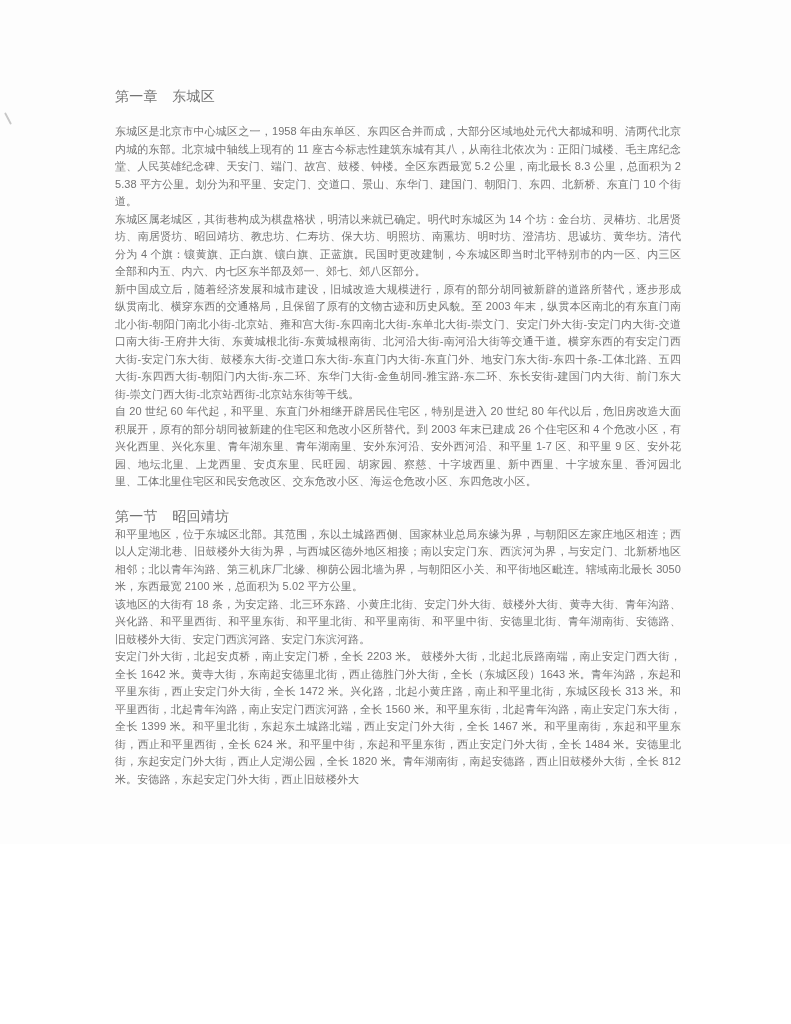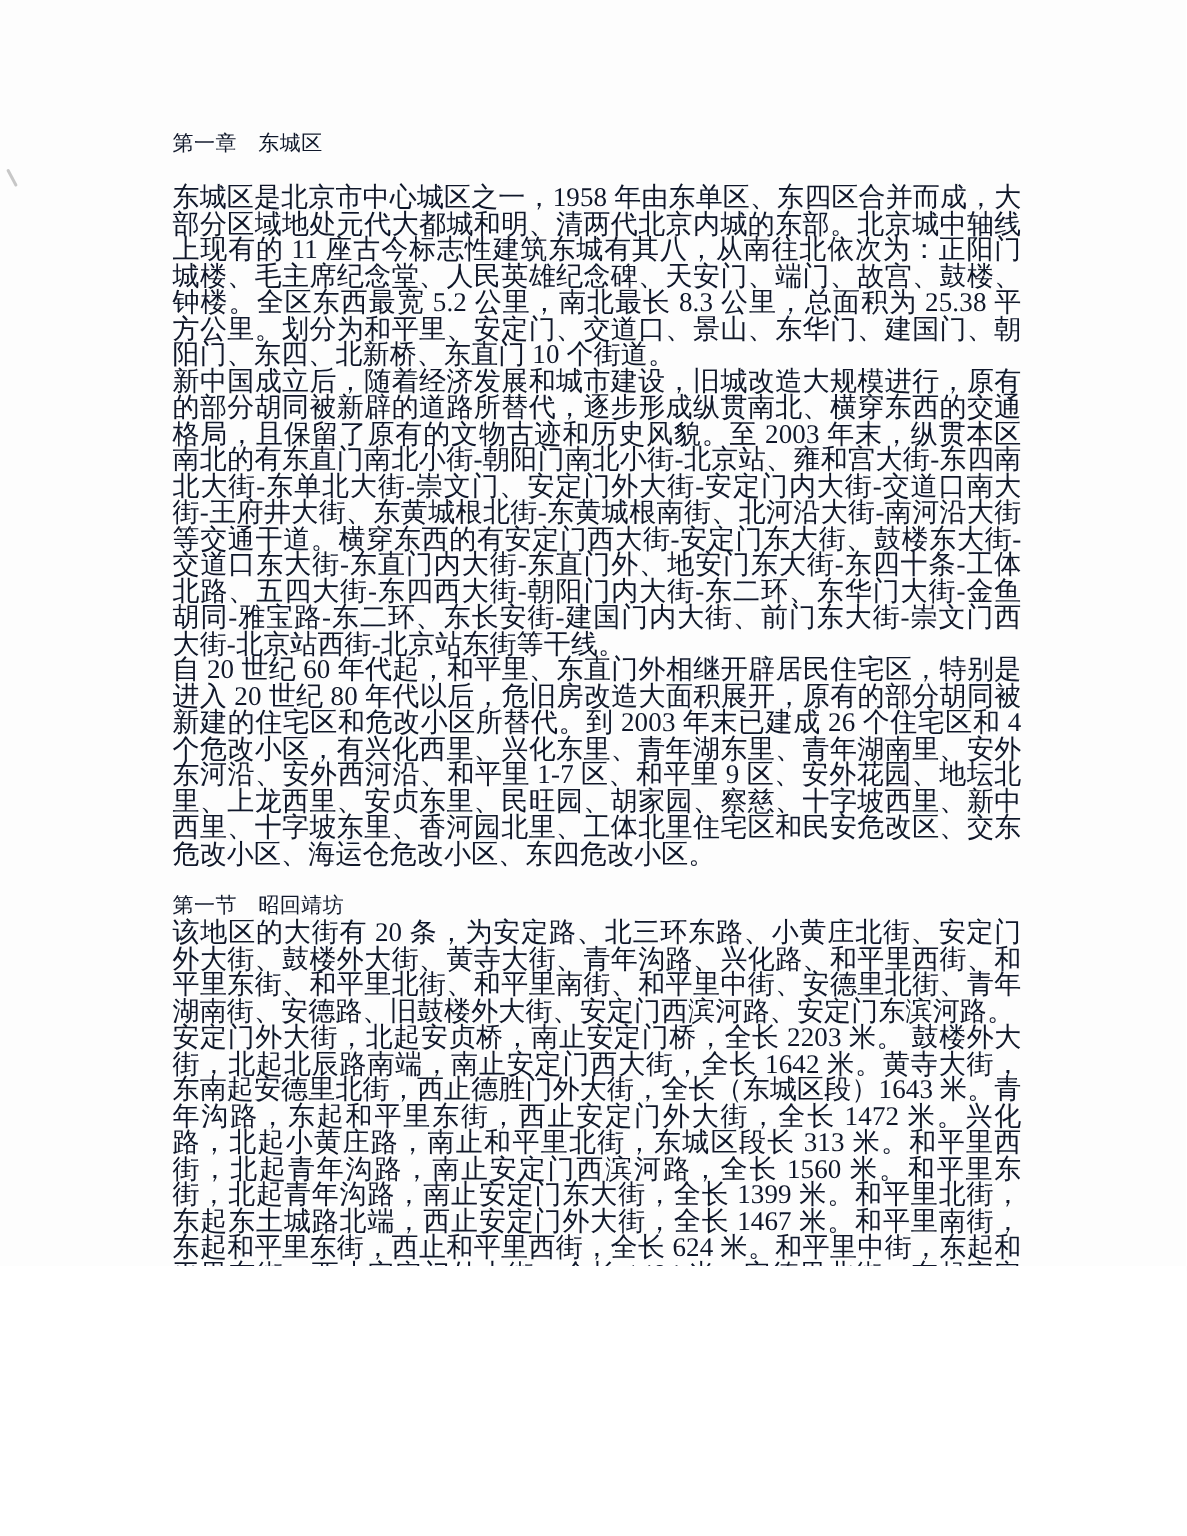--- a/index.html
+++ b/index.html
@@ -6,22 +6,22 @@
     margin: 0;
     padding: 0;
     background: #ffffff;
   }
   .page {
     position: relative;
     width: 791px;
     height: 844px;
     background: #fdfdfd;
     overflow: hidden;
-    font-family: Liberation Serif, serif;
-    color: #0f172a;
+    font-family: Liberation Sans, sans-serif;
+    color: #737373;
   }
   .scan-artifact {
     position: absolute;
     left: 7px;
     top: 112px;
     width: 2px;
     height: 13px;
     background: #9a9a9a;
     opacity: 0.55;
     transform: rotate(-28deg);
@@ -41,21 +41,21 @@
     padding: 0;
     letter-spacing: 0.3px;
   }
   .chapter-heading {
     margin-bottom: 17.5px;
   }
   .section-heading {
     margin-top: 17.5px;
   }
   .body-text p {
-    font-size: 18px;
+    font-size: 11px;
     line-height: 17.5px;
     margin: 0;
     padding: 0;
     text-align: justify;
     text-justify: inter-ideograph;
     letter-spacing: 0.1px;
     word-break: break-all;
   }
 </style>
 </head>
@@ -64,25 +64,27 @@
 <div class="page">
 
   <div class="scan-artifact"></div>
 
   <div class="content">
 
     <h2 class="heading chapter-heading">第一章　东城区</h2>
 
     <div class="body-text">
       <p>东城区是北京市中心城区之一，1958 年由东单区、东四区合并而成，大部分区域地处元代大都城和明、清两代北京内城的东部。北京城中轴线上现有的 11 座古今标志性建筑东城有其八，从南往北依次为：正阳门城楼、毛主席纪念堂、人民英雄纪念碑、天安门、端门、故宫、鼓楼、钟楼。全区东西最宽 5.2 公里，南北最长 8.3 公里，总面积为 25.38 平方公里。划分为和平里、安定门、交道口、景山、东华门、建国门、朝阳门、东四、北新桥、东直门 10 个街道。</p>
+      <p>东城区属老城区，其街巷构成为棋盘格状，明清以来就已确定。明代时东城区为 14 个坊：金台坊、灵椿坊、北居贤坊、南居贤坊、昭回靖坊、教忠坊、仁寿坊、保大坊、明照坊、南熏坊、明时坊、澄清坊、思诚坊、黄华坊。清代分为 4 个旗：镶黄旗、正白旗、镶白旗、正蓝旗。民国时更改建制，今东城区即当时北平特别市的内一区、内三区全部和内五、内六、内七区东半部及郊一、郊七、郊八区部分。</p>
       <p>新中国成立后，随着经济发展和城市建设，旧城改造大规模进行，原有的部分胡同被新辟的道路所替代，逐步形成纵贯南北、横穿东西的交通格局，且保留了原有的文物古迹和历史风貌。至 2003 年末，纵贯本区南北的有东直门南北小街-朝阳门南北小街-北京站、雍和宫大街-东四南北大街-东单北大街-崇文门、安定门外大街-安定门内大街-交道口南大街-王府井大街、东黄城根北街-东黄城根南街、北河沿大街-南河沿大街等交通干道。横穿东西的有安定门西大街-安定门东大街、鼓楼东大街-交道口东大街-东直门内大街-东直门外、地安门东大街-东四十条-工体北路、五四大街-东四西大街-朝阳门内大街-东二环、东华门大街-金鱼胡同-雅宝路-东二环、东长安街-建国门内大街、前门东大街-崇文门西大街-北京站西街-北京站东街等干线。</p>
       <p>自 20 世纪 60 年代起，和平里、东直门外相继开辟居民住宅区，特别是进入 20 世纪 80 年代以后，危旧房改造大面积展开，原有的部分胡同被新建的住宅区和危改小区所替代。到 2003 年末已建成 26 个住宅区和 4 个危改小区，有兴化西里、兴化东里、青年湖东里、青年湖南里、安外东河沿、安外西河沿、和平里 1-7 区、和平里 9 区、安外花园、地坛北里、上龙西里、安贞东里、民旺园、胡家园、察慈、十字坡西里、新中西里、十字坡东里、香河园北里、工体北里住宅区和民安危改区、交东危改小区、海运仓危改小区、东四危改小区。</p>
     </div>
 
     <h2 class="heading section-heading">第一节　昭回靖坊</h2>
 
     <div class="body-text">
-      <p>该地区的大街有 20 条，为安定路、北三环东路、小黄庄北街、安定门外大街、鼓楼外大街、黄寺大街、青年沟路、兴化路、和平里西街、和平里东街、和平里北街、和平里南街、和平里中街、安德里北街、青年湖南街、安德路、旧鼓楼外大街、安定门西滨河路、安定门东滨河路。</p>
+      <p>和平里地区，位于东城区北部。其范围，东以土城路西侧、国家林业总局东缘为界，与朝阳区左家庄地区相连；西以人定湖北巷、旧鼓楼外大街为界，与西城区德外地区相接；南以安定门东、西滨河为界，与安定门、北新桥地区相邻；北以青年沟路、第三机床厂北缘、柳荫公园北墙为界，与朝阳区小关、和平街地区毗连。辖域南北最长 3050 米，东西最宽 2100 米，总面积为 5.02 平方公里。</p>
+      <p>该地区的大街有 18 条，为安定路、北三环东路、小黄庄北街、安定门外大街、鼓楼外大街、黄寺大街、青年沟路、兴化路、和平里西街、和平里东街、和平里北街、和平里南街、和平里中街、安德里北街、青年湖南街、安德路、旧鼓楼外大街、安定门西滨河路、安定门东滨河路。</p>
       <p>安定门外大街，北起安贞桥，南止安定门桥，全长 2203 米。  鼓楼外大街，北起北辰路南端，南止安定门西大街，全长 1642 米。黄寺大街，东南起安德里北街，西止德胜门外大街，全长（东城区段）1643 米。青年沟路，东起和平里东街，西止安定门外大街，全长 1472 米。兴化路，北起小黄庄路，南止和平里北街，东城区段长 313 米。和平里西街，北起青年沟路，南止安定门西滨河路，全长 1560 米。和平里东街，北起青年沟路，南止安定门东大街，全长 1399 米。和平里北街，东起东土城路北端，西止安定门外大街，全长 1467 米。和平里南街，东起和平里东街，西止和平里西街，全长 624 米。和平里中街，东起和平里东街，西止安定门外大街，全长 1484 米。安德里北街，东起安定门外大街，西止人定湖公园，全长 1820 米。青年湖南街，南起安德路，西止旧鼓楼外大街，全长 812 米。安德路，东起安定门外大街，西止旧鼓楼外大</p>
     </div>
 
   </div>
 </div>
 
 </body></html>

